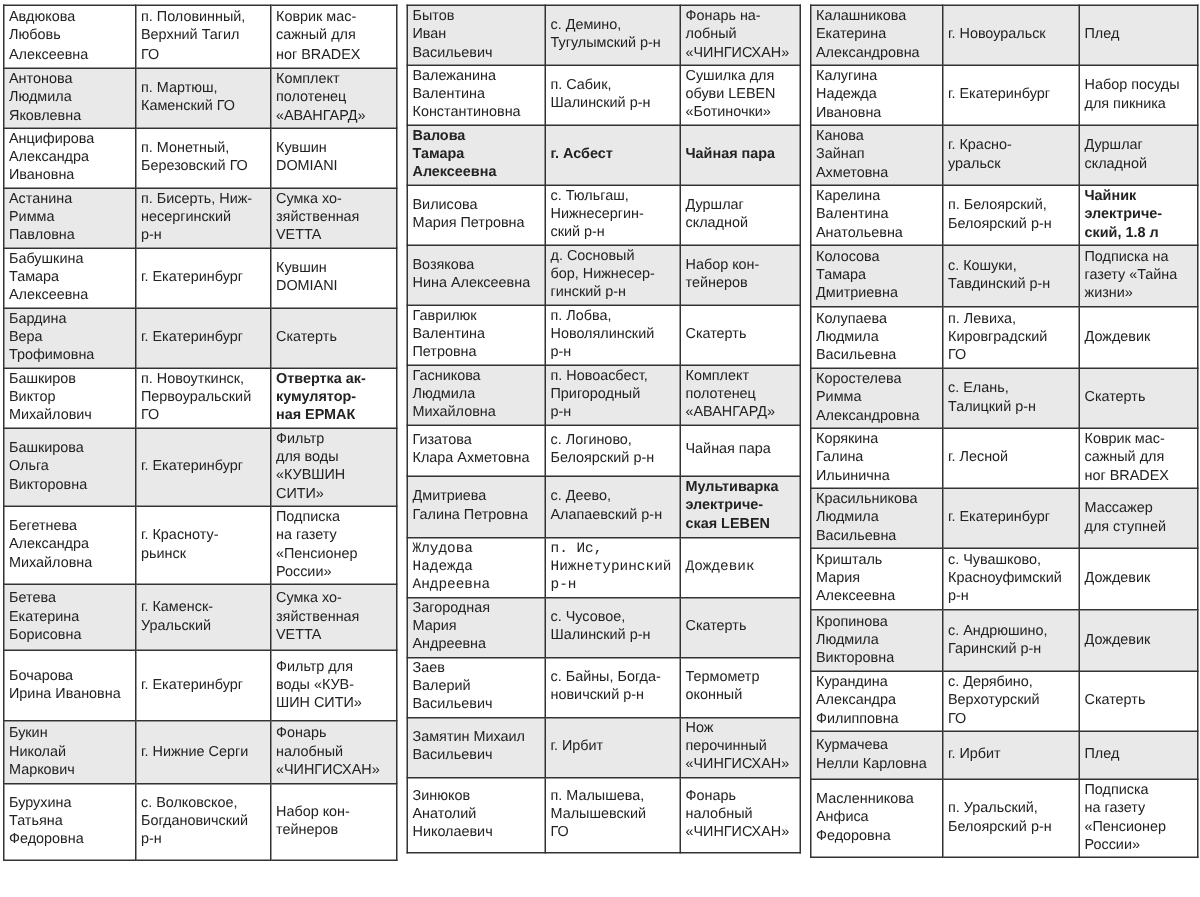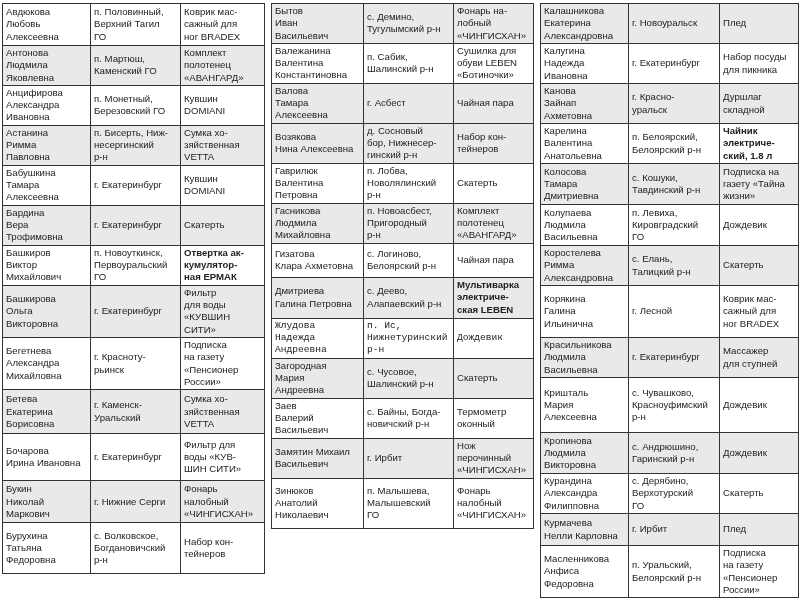--- a/index.html
+++ b/index.html
@@ -172,26 +172,35 @@
       <tr style="height: 39px;">
         <td>Валежанина
 Валентина
 Константиновна</td>
         <td>п. Сабик,
 Шалинский р-н</td>
         <td>Сушилка для
 обуви LEBEN
 «Ботиночки»</td>
       </tr>
-      <tr class="shade" style="height: 39px;">
+      <tr class="shade" style="height: 39px; font-weight: bold;">
         <td>Валова
 Тамара
 Алексеевна</td>
         <td>г. Асбест</td>
         <td>Чайная пара</td>
+      </tr>
+      <tr style="height: 40px;">
+        <td>Вилисова
+Мария Петровна</td>
+        <td>с. Тюльгаш,
+Нижнесергин-
+ский р-н</td>
+        <td>Дуршлаг
+складной</td>
       </tr>
       <tr class="shade" style="height: 40px;">
         <td>Возякова
 Нина Алексеевна</td>
         <td>д. Сосновый
 бор, Нижнесер-
 гинский р-н</td>
         <td>Набор кон-
 тейнеров</td>
       </tr>
@@ -340,38 +349,38 @@
         <td>Дождевик</td>
       </tr>
       <tr class="shade" style="height: 40px;">
         <td>Коростелева
 Римма
 Александровна</td>
         <td>с. Елань,
 Талицкий р-н</td>
         <td>Скатерть</td>
       </tr>
-      <tr style="height: 52px;">
+      <tr style="height: 40px;">
         <td>Корякина
 Галина
 Ильинична</td>
         <td>г. Лесной</td>
         <td>Коврик мас-
 сажный для
 ног BRADEX</td>
       </tr>
       <tr class="shade" style="height: 40px;">
         <td>Красильникова
 Людмила
 Васильевна</td>
         <td>г. Екатеринбург</td>
         <td>Массажер
 для ступней</td>
       </tr>
-      <tr style="height: 55px;">
+      <tr style="height: 41px;">
         <td>Кришталь
 Мария
 Алексеевна</td>
         <td>с. Чувашково,
 Красноуфимский
 р-н</td>
         <td>Дождевик</td>
       </tr>
       <tr class="shade" style="height: 41px;">
         <td>Кропинова

